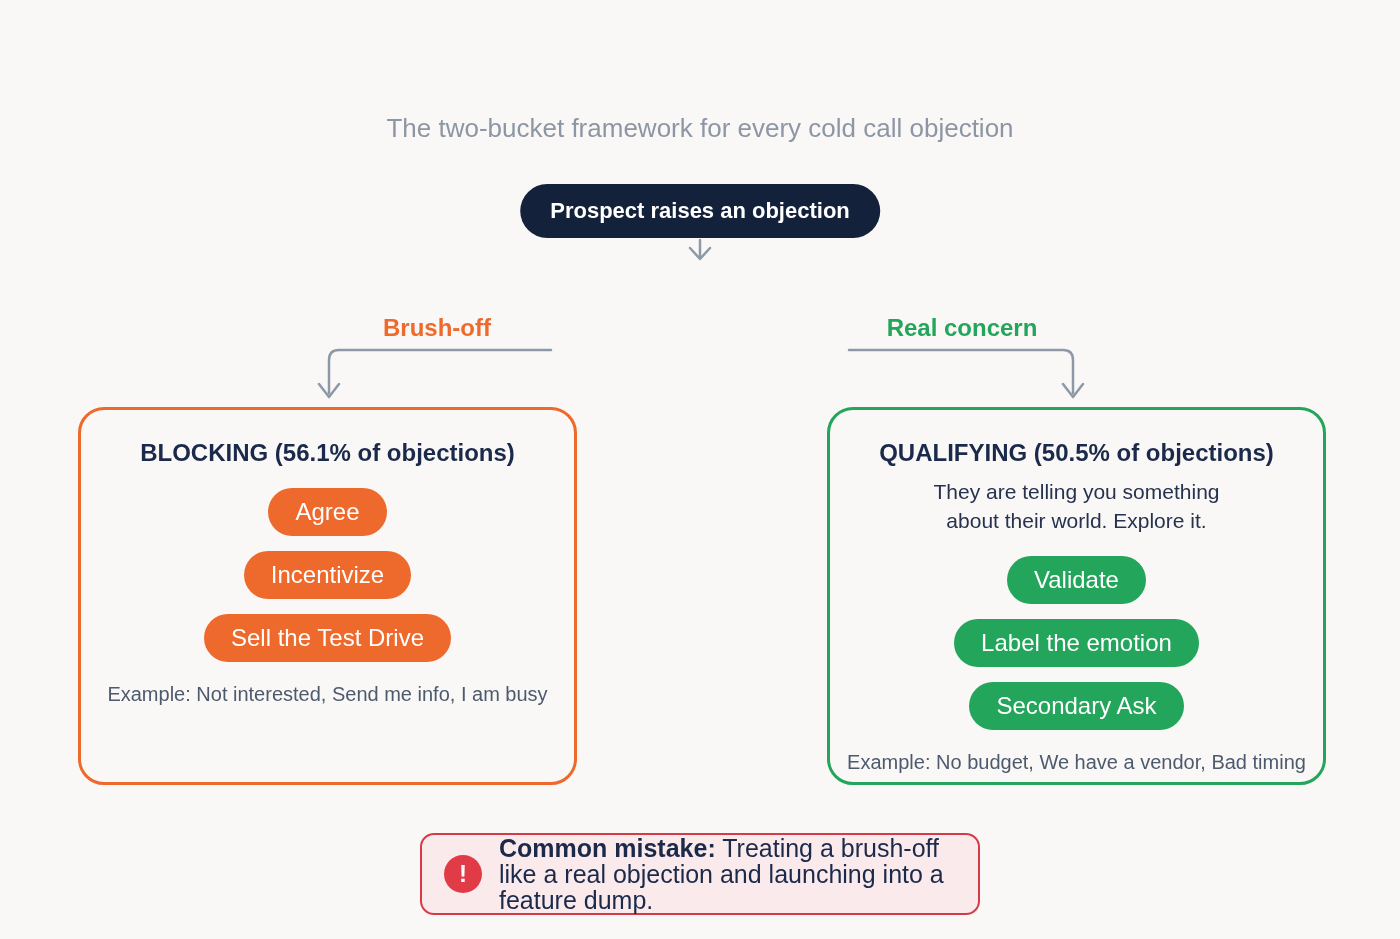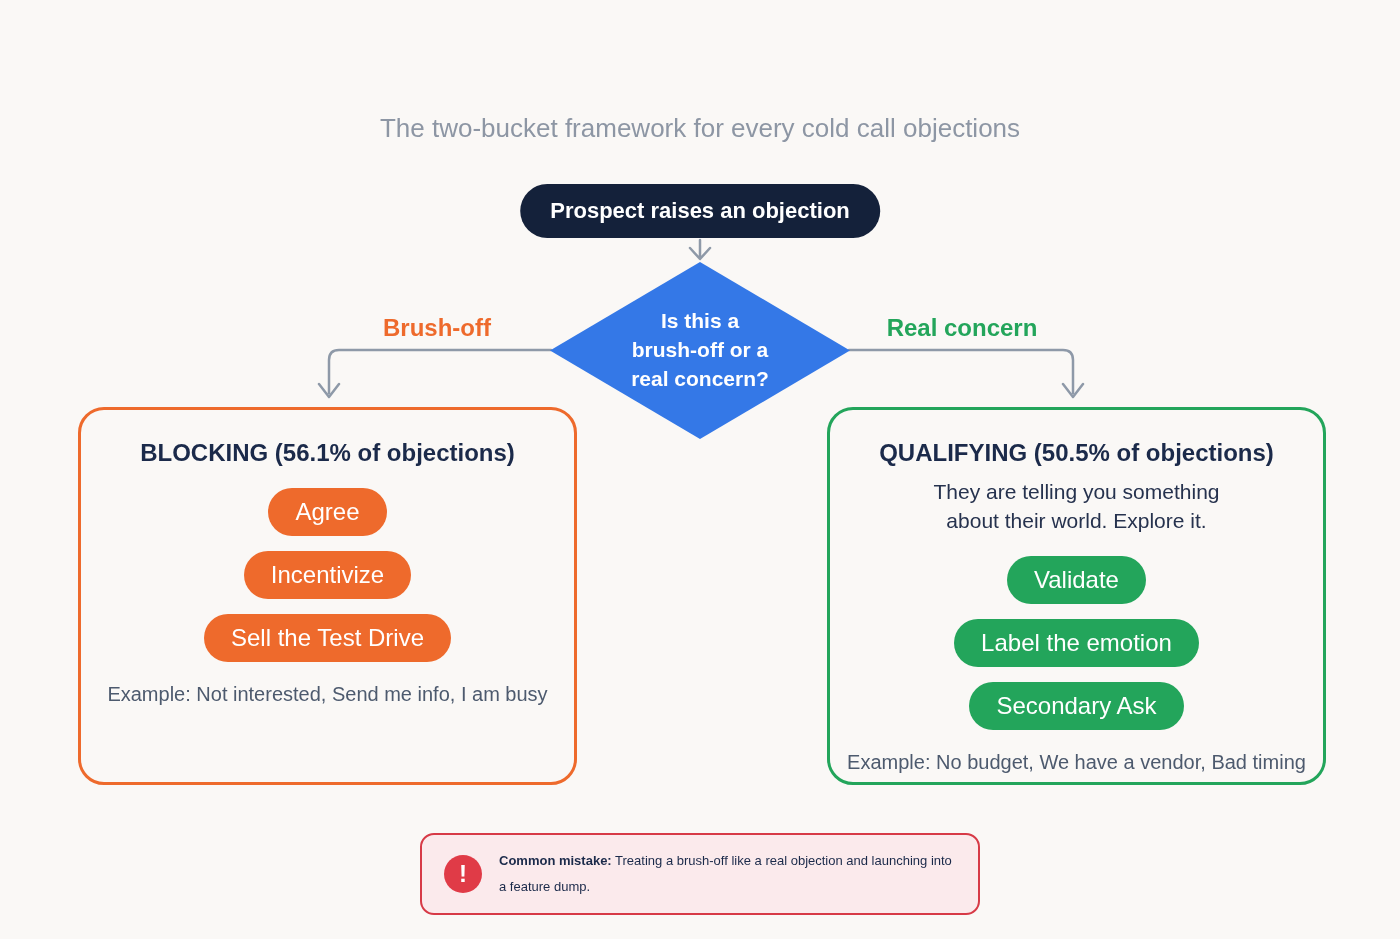--- a/index.html
+++ b/index.html
@@ -87,48 +87,41 @@
     border-radius: 14px; display: flex; align-items: center;
     padding: 0 18px 0 22px; gap: 17px;
   }
   .callout-icon {
     flex: 0 0 38px; width: 38px; height: 38px; border-radius: 50%;
     background: var(--callout-icon-bg); color: #ffffff;
     display: flex; align-items: center; justify-content: center;
     font-size: 24px; font-weight: bold; line-height: 1;
   }
   .callout p {
-    margin: 0; font-size: 13px; line-height: 26px; color: var(--navy);
+    margin: 0; font-size: 25px; line-height: 26px; color: var(--navy);
   }
   .callout p strong { font-weight: bold; }
 </style>
 </head>
 <body>
 
 <div class="canvas">
 
-  <p class="subtitle">The two-bucket framework for every cold call objections</p>
+  <p class="subtitle">The two-bucket framework for every cold call objection</p>
 
   <svg class="connectors" viewBox="0 0 1400 939" xmlns="http://www.w3.org/2000/svg">
     <path d="M700 240 V256 M690 248 L700 259 L710 248"></path>
     <path d="M551 350 H339 Q329 350 329 360 V393 M319 384 L329 397 L339 384"></path>
     <path d="M849 350 H1063 Q1073 350 1073 360 V393 M1063 384 L1073 397 L1083 384"></path>
   </svg>
 
   <div class="start-pill">
     <span>Prospect raises an objection</span>
   </div>
 
-  <div class="diamond">
-    <div>
-      <span>Is this a</span>
-      <span>brush-off or a</span>
-      <span>real concern?</span>
-    </div>
-  </div>
 
   <div class="branch-label left">Brush-off</div>
   <div class="branch-label right">Real concern</div>
 
   <section class="bucket left">
     <h2>BLOCKING (56.1% of objections)</h2>
     <div class="pills">
       <div class="pill">Agree</div>
       <div class="pill">Incentivize</div>
       <div class="pill">Sell the Test Drive</div>

